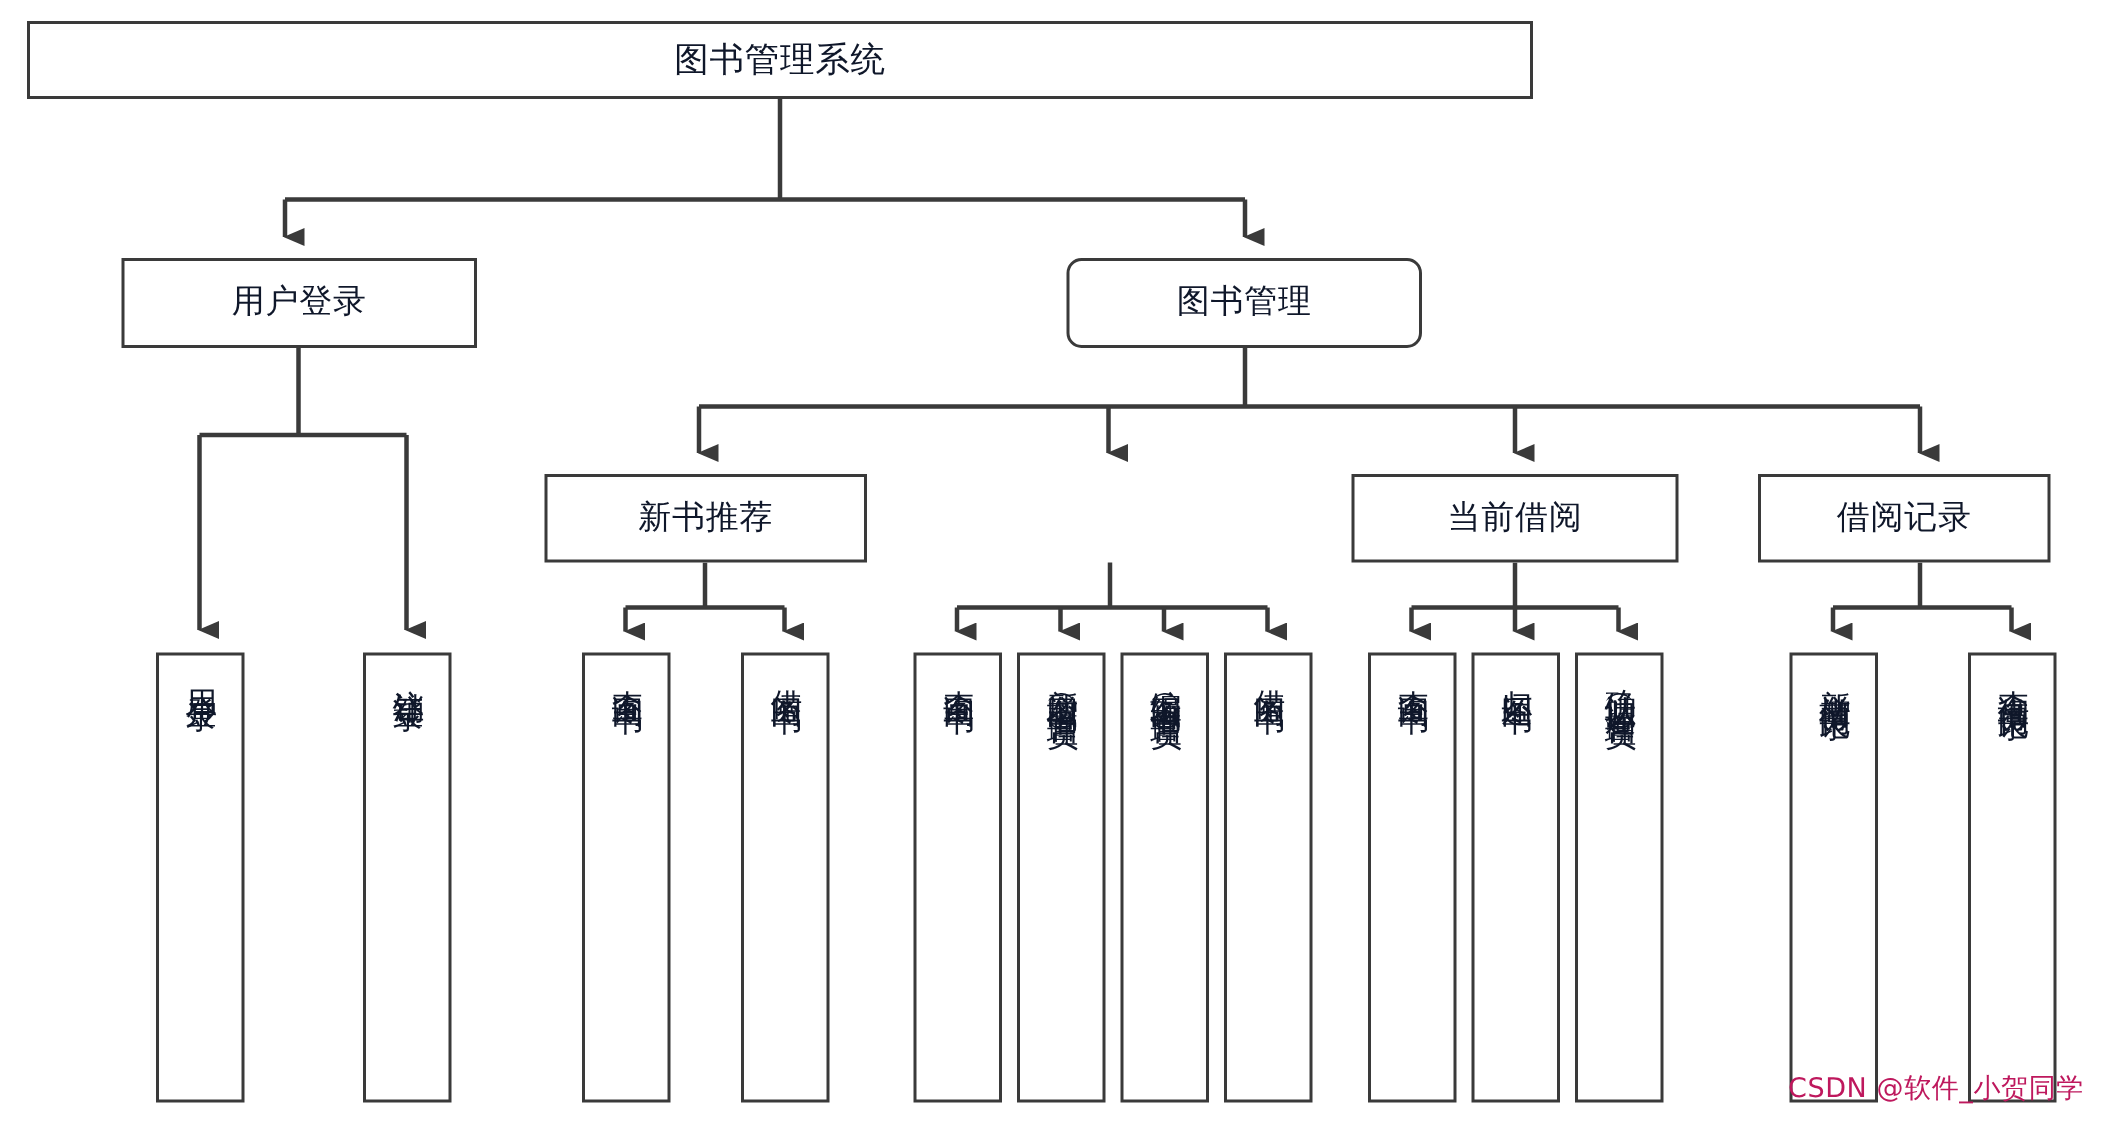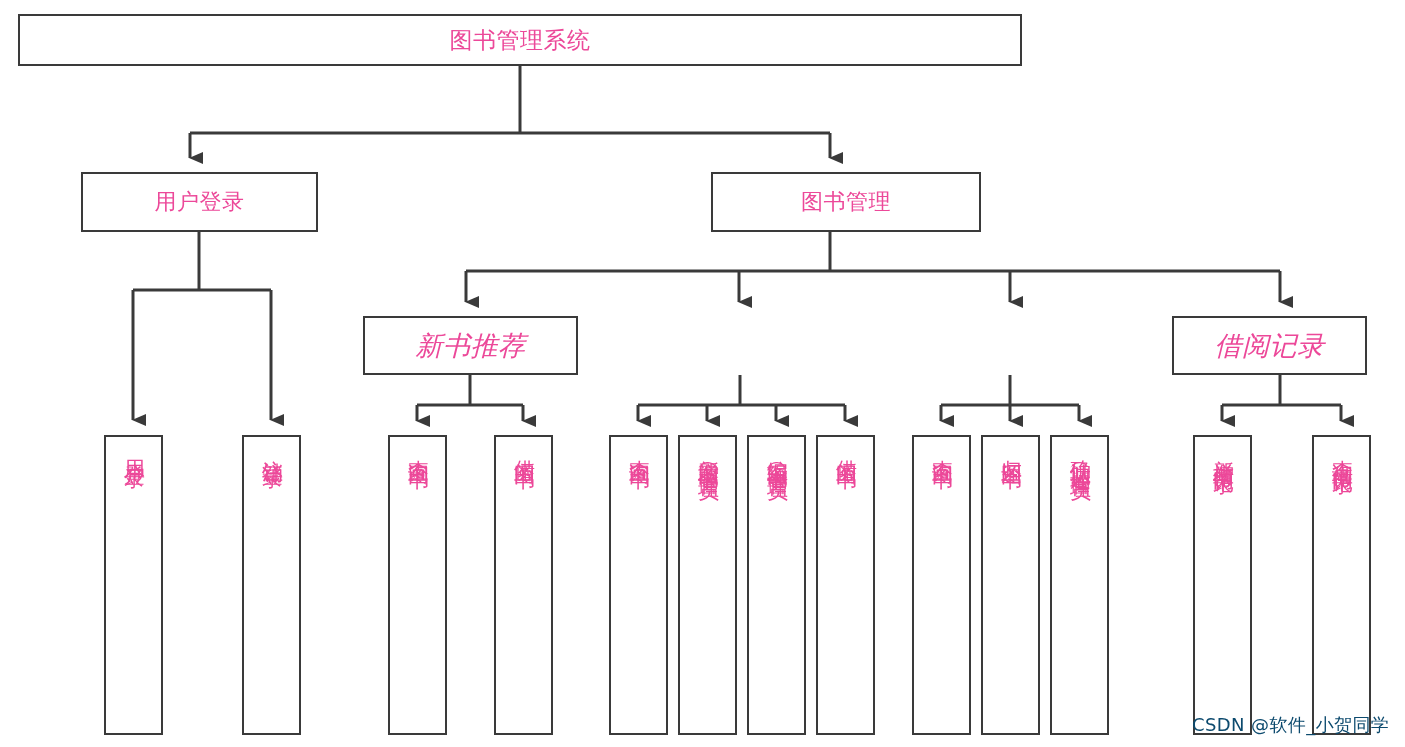--- a/index.html
+++ b/index.html
@@ -27,51 +27,51 @@
     pointer-events: none;
   }
   .node {
     position: absolute;
     box-sizing: border-box;
     background: #ffffff;
     border: 2.5px solid #3a3a3a;
     display: flex;
     align-items: center;
     justify-content: center;
-    color: #ec4899;
+    color: #0f172a;
     z-index: 2;
   }
   .node .label {
     display: block;
     text-align: center;
     letter-spacing: 0.5px;
     line-height: 1.15;
     white-space: nowrap;
   }
   .node-root .label   { font-size: 23px; }
   .node-lvl2 .label   { font-size: 22px; }
-  .node-lvl3 .label   { font-size: 27px; font-style: italic; }
+  .node-lvl3 .label   { font-size: 22px; }
   
   .node-leaf {
     align-items: flex-start;
     justify-content: center;
     padding-top: 6px;
   }
   .node-leaf .label {
     writing-mode: vertical-rl;
     text-orientation: upright;
     font-size: 21px;
     line-height: 1.42;
     letter-spacing: 3px;
     white-space: nowrap;
     height: auto;
   }
   .watermark {
     position: absolute;
-    color: #0c4a6e;
+    color: #be185d;
     font-size: 18px;
     letter-spacing: 0.4px;
     white-space: nowrap;
     z-index: 3;
     font-family: "DejaVu Sans", "Liberation Sans", sans-serif;
   }
 </style>
 </head>
 <body>
 
@@ -127,26 +127,29 @@
     </g>
   </svg>
 
   <div class="node node-root" style="left:18px; top:14px; width:1004px; height:52px;">
     <span class="label">图书管理系统</span>
   </div>
 
   <div class="node node-lvl2" style="left:81px; top:172px; width:237px; height:60px;">
     <span class="label">用户登录</span>
   </div>
-  <div class="node node-lvl2" style="left:711px; top:172px; width:270px; height:60px;">
+  <div class="node node-lvl2" style="left:711px; top:172px; width:237px; height:60px;border-radius:10px;">
     <span class="label">图书管理</span>
   </div>
 
   <div class="node node-lvl3" style="left:363px; top:316px; width:215px; height:59px;">
     <span class="label">新书推荐</span>
+  </div>
+  <div class="node node-lvl3" style="left:901px; top:316px; width:218px; height:59px;">
+    <span class="label">当前借阅</span>
   </div>
   <div class="node node-lvl3" style="left:1172px; top:316px; width:195px; height:59px;">
     <span class="label">借阅记录</span>
   </div>
 
   <div class="node node-leaf" style="left:104px; top:435px; width:59px; height:300px;">
     <span class="label">用户登录</span>
   </div>
   <div class="node node-leaf" style="left:242px; top:435px; width:59px; height:300px;">
     <span class="label">注销登录</span>

